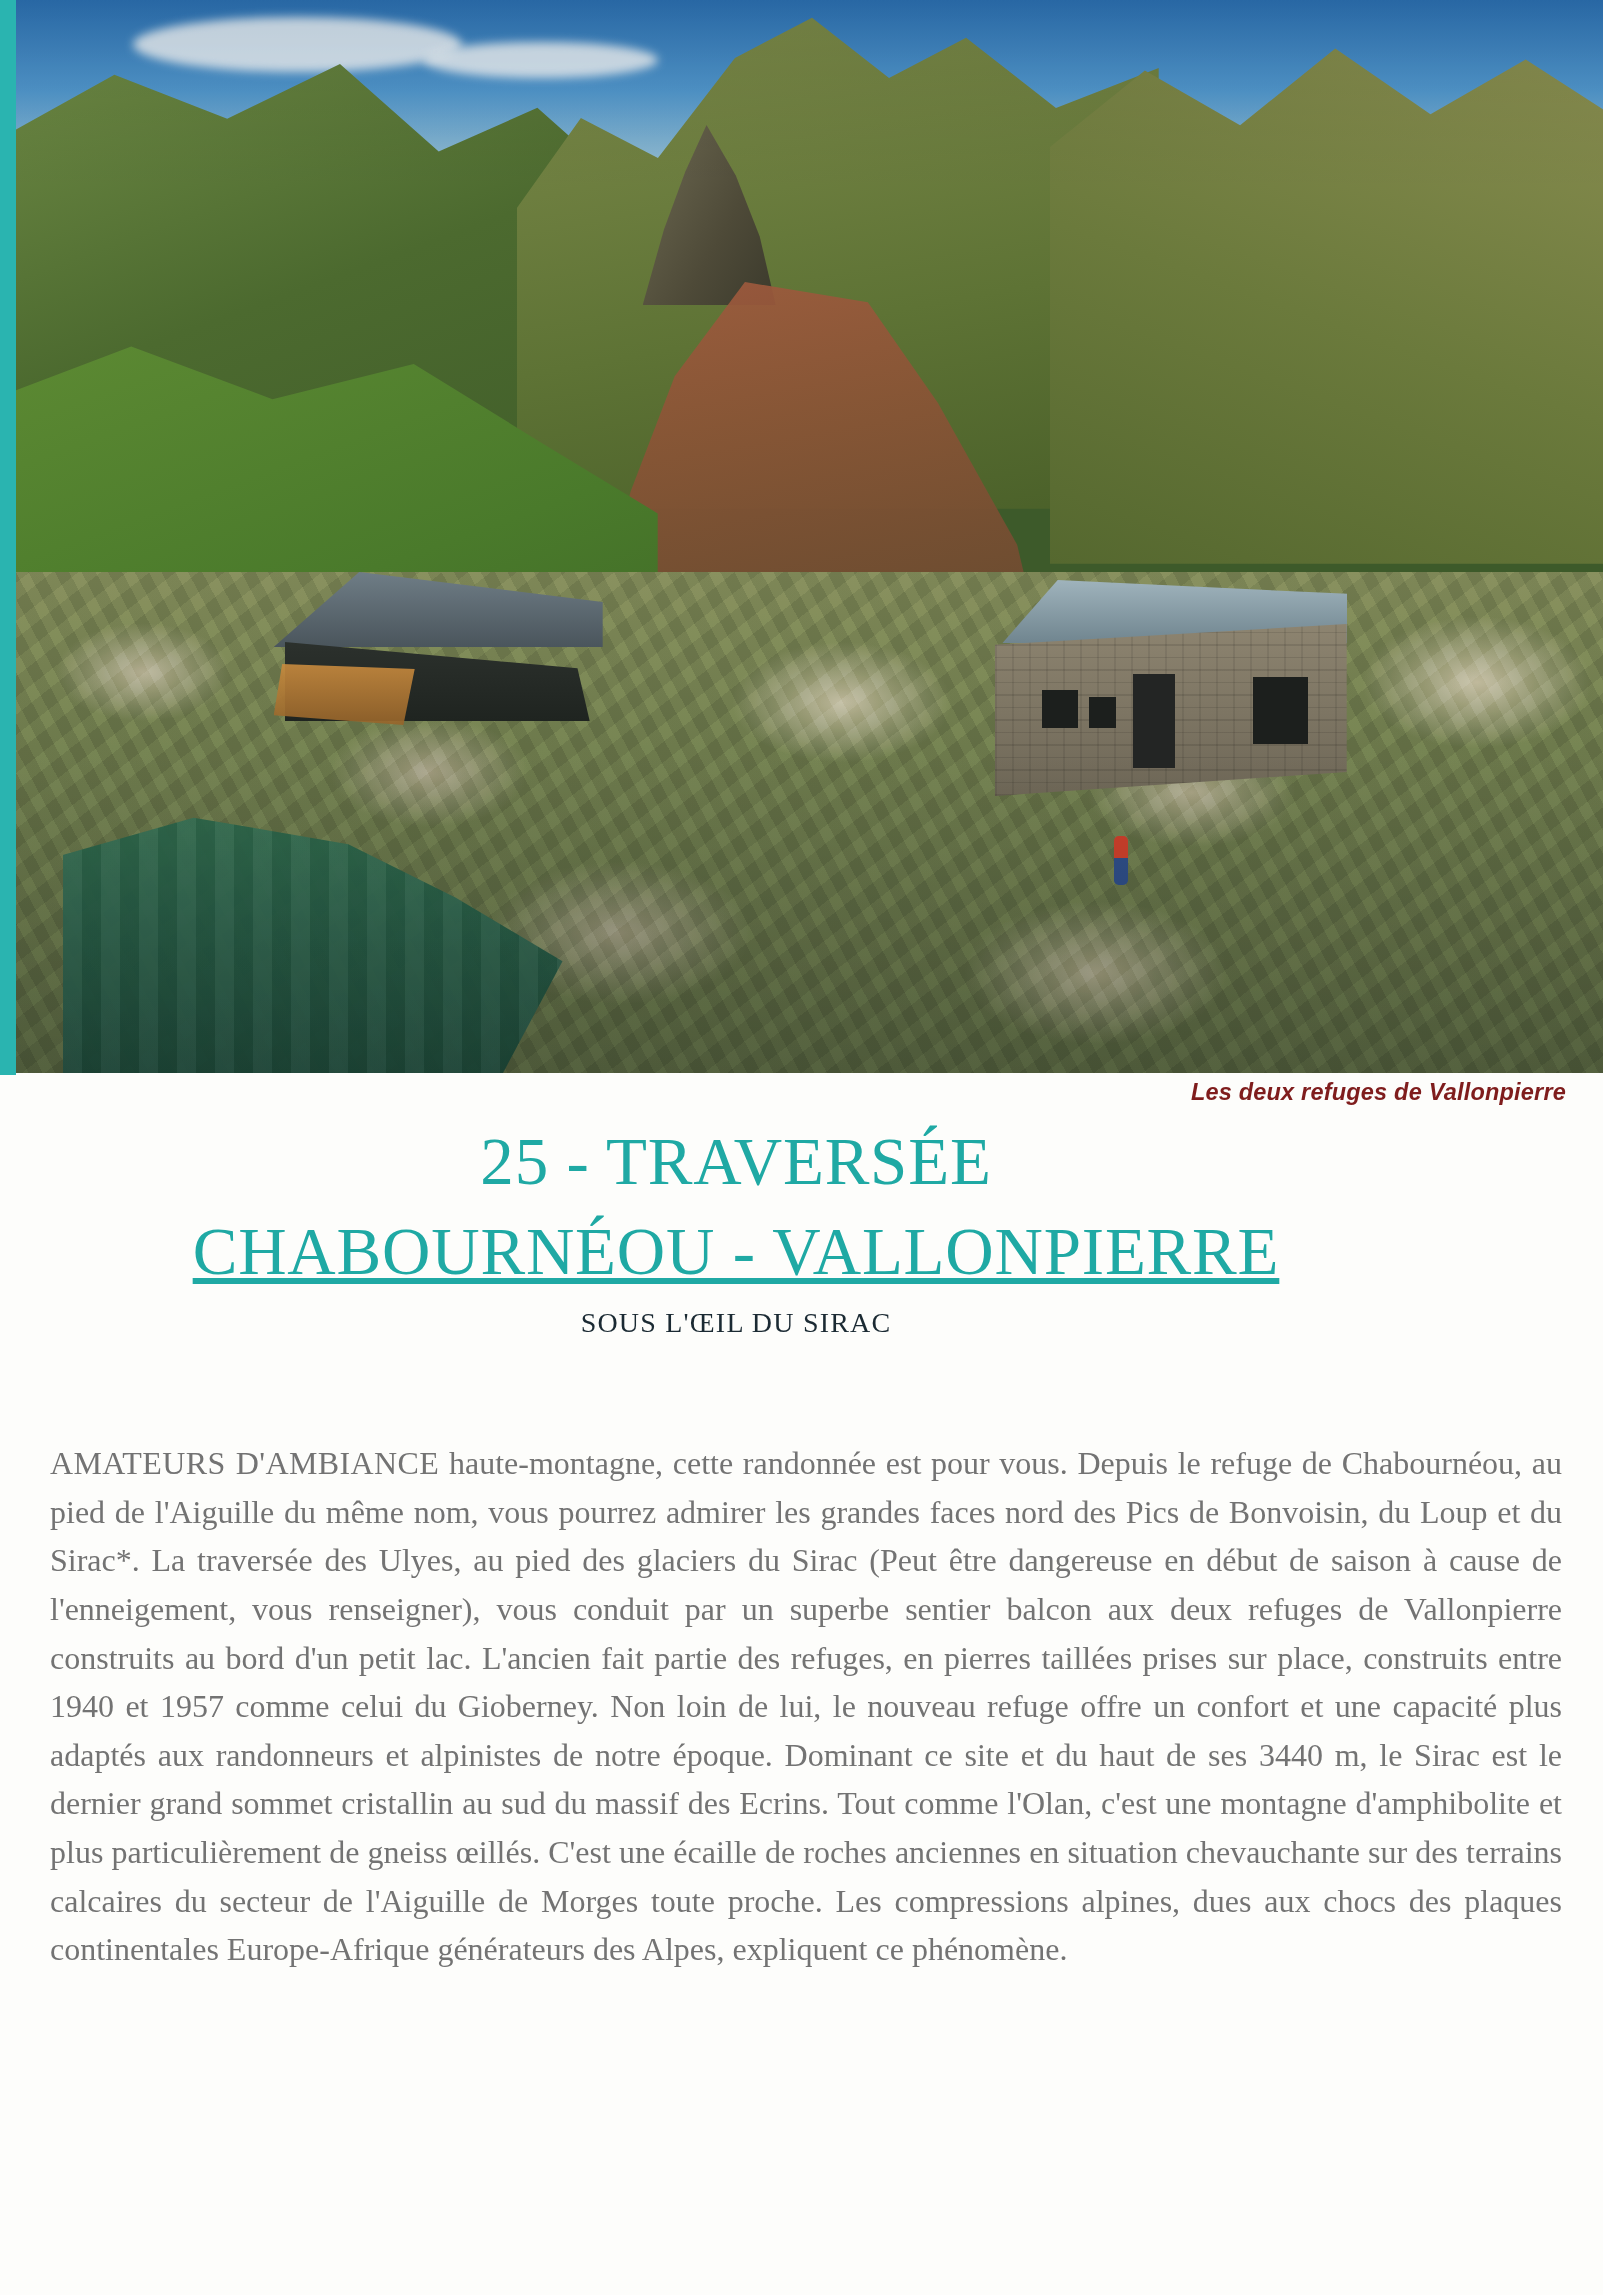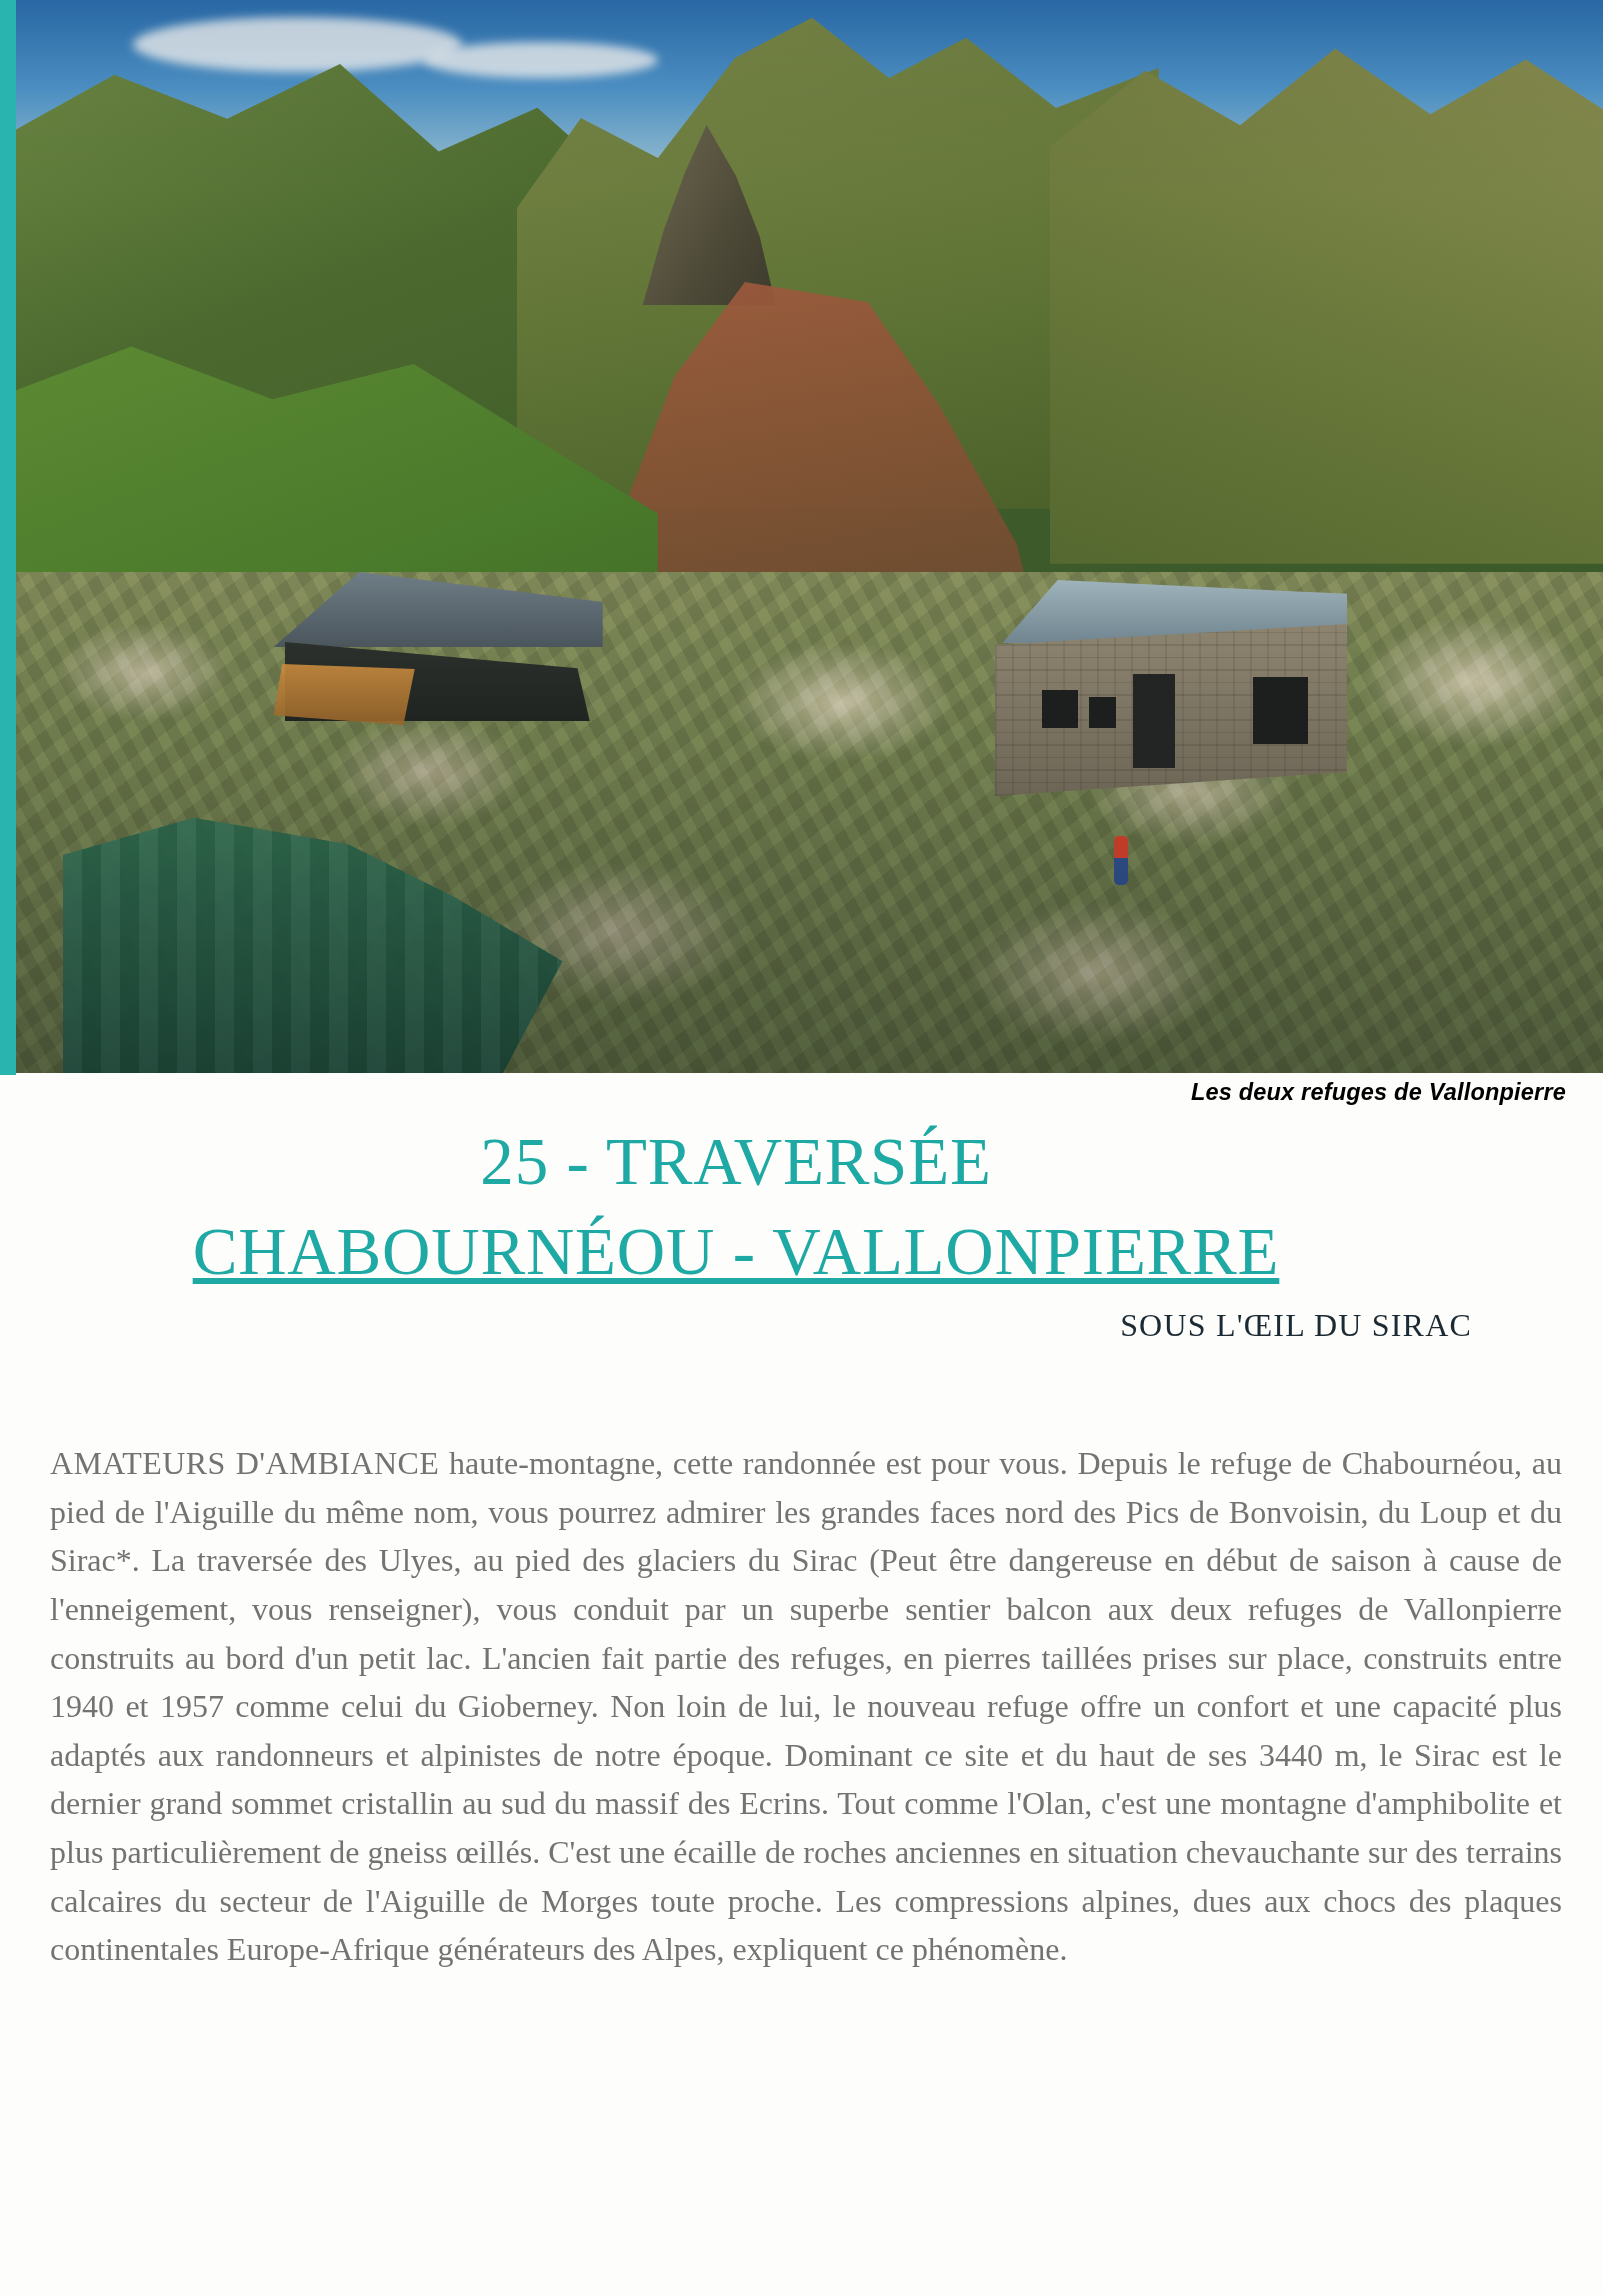--- a/index.html
+++ b/index.html
@@ -240,21 +240,21 @@
 
   
   .caption {
     position: absolute;
     top: 1079px;
     right: 38px;
     font-family: "Liberation Sans", sans-serif;
     font-style: italic;
     font-weight: 700;
     font-size: 23.5px;
-    color: #000000;
+    color: #7f1d1d;
     letter-spacing: 0.2px;
   }
 
   
   .title-block {
     position: absolute;
     top: 1126px;
     left: 0;
     width: 1472px;
     text-align: center;
@@ -270,24 +270,23 @@
     font-size: 67px;
   }
   .title-line-2 {
     font-size: 67px;
     margin-top: 19px;
     text-decoration: underline;
   }
   .subtitle {
     margin-top: 20.4px;
     color: #1b2a33;
-    font-size: 32px;
+    font-size: 28px;
     font-family: "Liberation Serif", serif;
     letter-spacing: 1.2px;
-    text-align: right;
   }
 
   
   .body-text {
     position: absolute;
     top: 1439px;
     left: 50px;
     width: 1512px;
     font-family: "Liberation Serif", serif;
     font-size: 32px;

